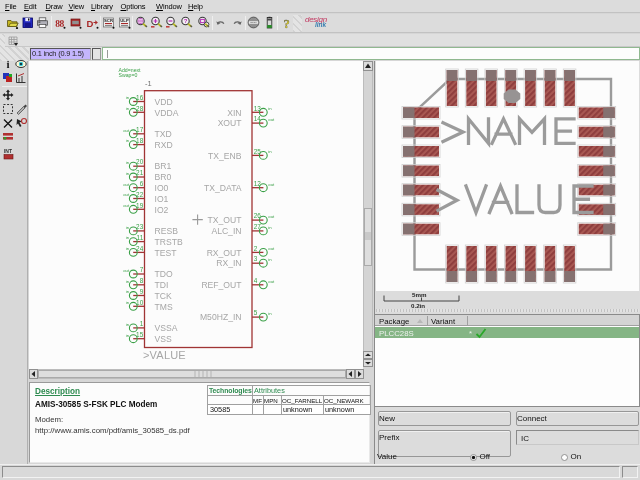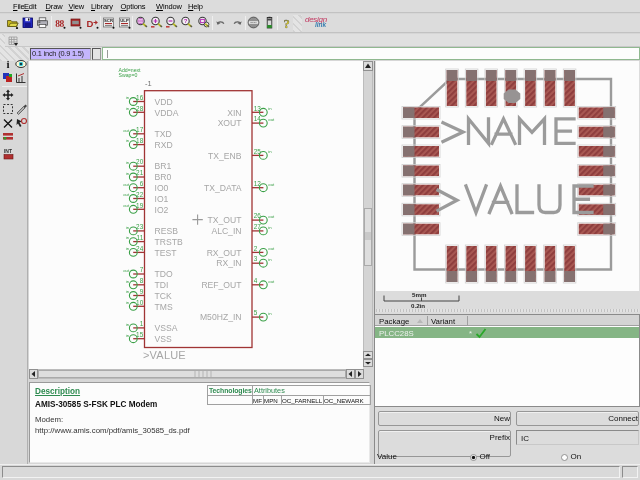--- a/index.html
+++ b/index.html
@@ -1,21 +1,21 @@
 <!DOCTYPE html>
 <html><head><meta charset="utf-8"><style>
 *{margin:0;padding:0;box-sizing:border-box}
 body{width:640px;height:480px;position:relative;overflow:hidden;background:#d6d6d6;font-family:"Liberation Sans",sans-serif;-webkit-font-smoothing:antialiased}
 .abs{position:absolute}
 .hatch{background:repeating-linear-gradient(45deg,#d2d2d2 0 2px,#e4e4e4 2px 5px)}
 .sunk{border-top:1px solid #8c8c8c;border-left:1px solid #8c8c8c;border-bottom:1px solid #f2f2f2;border-right:1px solid #f2f2f2}
-.btn{background:#dcdcdc;border:1px solid #979797;border-radius:2px;font-size:8px;color:#111;text-align:right;box-shadow:inset 0 1px 0 #f0f0f0}
+.btn{background:#dcdcdc;border:1px solid #979797;border-radius:2px;font-size:8px;color:#111;text-align:left;box-shadow:inset 0 1px 0 #f0f0f0}
 </style></head><body>
 <div class="abs" style="left:0;top:0;width:640px;height:13px;background:#dcdcdc;border-bottom:1px solid #c2c2c2"></div>
-<div class="abs" style="left:13px;top:2px;font-size:7.5px;color:#000;letter-spacing:-0.15px"><u>F</u>ile</div>
+<div class="abs" style="left:5px;top:2px;font-size:7.5px;color:#000;letter-spacing:-0.15px"><u>F</u>ile</div>
 <div class="abs" style="left:24px;top:2px;font-size:7.5px;color:#000;letter-spacing:-0.15px"><u>E</u>dit</div>
 <div class="abs" style="left:45.5px;top:2px;font-size:7.5px;color:#000;letter-spacing:-0.15px"><u>D</u>raw</div>
 <div class="abs" style="left:68.5px;top:2px;font-size:7.5px;color:#000;letter-spacing:-0.15px"><u>V</u>iew</div>
 <div class="abs" style="left:91px;top:2px;font-size:7.5px;color:#000;letter-spacing:-0.15px"><u>L</u>ibrary</div>
 <div class="abs" style="left:120.5px;top:2px;font-size:7.5px;color:#000;letter-spacing:-0.15px"><u>O</u>ptions</div>
 <div class="abs" style="left:156px;top:2px;font-size:7.5px;color:#000;letter-spacing:-0.15px"><u>W</u>indow</div>
 <div class="abs" style="left:188px;top:2px;font-size:7.5px;color:#000;letter-spacing:-0.15px"><u>H</u>elp</div>
 <div class="abs" style="left:0;top:14px;width:640px;height:19px;background:#dcdcdc;border-bottom:1px solid #c2c2c2"></div>
 <div class="abs" style="left:51px;top:16px;width:1px;height:14px;background:#b4b4b4;border-right:1px solid #eee"></div>
 <div class="abs" style="left:100px;top:16px;width:1px;height:14px;background:#b4b4b4;border-right:1px solid #eee"></div>
@@ -528,16 +528,23 @@
         <td style="border:1px solid #a0a0a0;padding:0 1px;font-size:6.9px;font-weight:bold;color:#2e8b50;overflow:hidden;letter-spacing:-0.1px">Technologies</td>
         <td colspan="4" style="border:1px solid #a0a0a0;padding:0 1px;font-size:7.3px;font-weight:normal;color:#2e8b50">Attributes</td>
       </tr>
 <tr style="height:9px;font-size:6.2px">
         <td style="border:1px solid #a0a0a0"></td>
         <td style="border:1px solid #a0a0a0;padding:0;overflow:hidden">MF</td>
         <td style="border:1px solid #a0a0a0;padding:0;overflow:hidden">MPN</td>
         <td style="border:1px solid #a0a0a0;padding:0;overflow:hidden">OC_FARNELL</td>
         <td style="border:1px solid #a0a0a0;padding:0;overflow:hidden">OC_NEWARK</td>
       </tr>
+<tr style="height:9px;background:#fff">
+        <td style="border:1px solid #a0a0a0;padding:0 2px;font-size:7.3px">30585</td>
+        <td style="border:1px solid #a0a0a0"></td>
+        <td style="border:1px solid #a0a0a0"></td>
+        <td style="border:1px solid #a0a0a0;padding:0 1px;font-size:7.3px;overflow:hidden">unknown</td>
+        <td style="border:1px solid #a0a0a0;padding:0 1px;font-size:7.3px;overflow:hidden">unknown</td>
+      </tr>
 </tbody>
   </table>
 <div class="abs" style="left:0;top:464px;width:640px;height:16px;background:#d8d8d8;border-top:1px solid #efefef"></div>
 <div class="abs sunk" style="left:2px;top:466px;width:618px;height:12px;background:#d9d9d9"></div>
 <div class="abs sunk" style="left:622px;top:466px;width:16px;height:12px;background:#d9d9d9"></div>
 </body></html>

